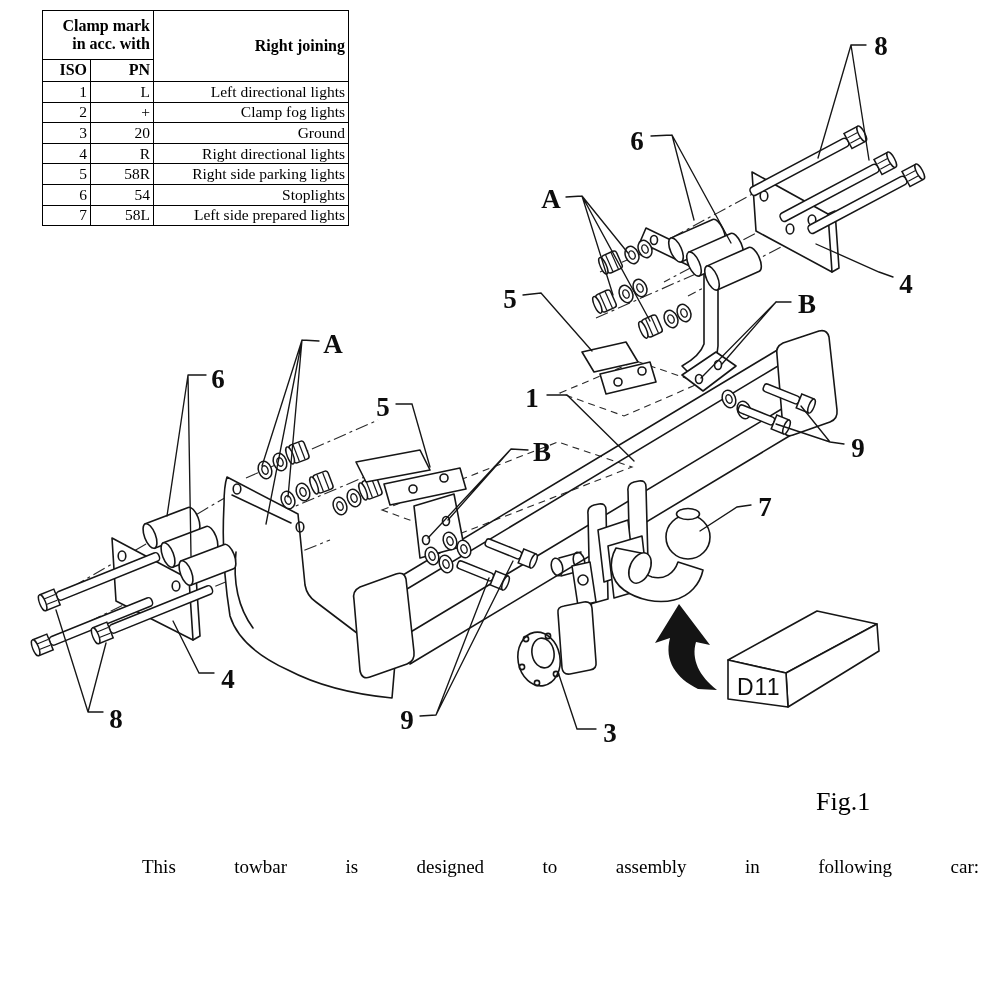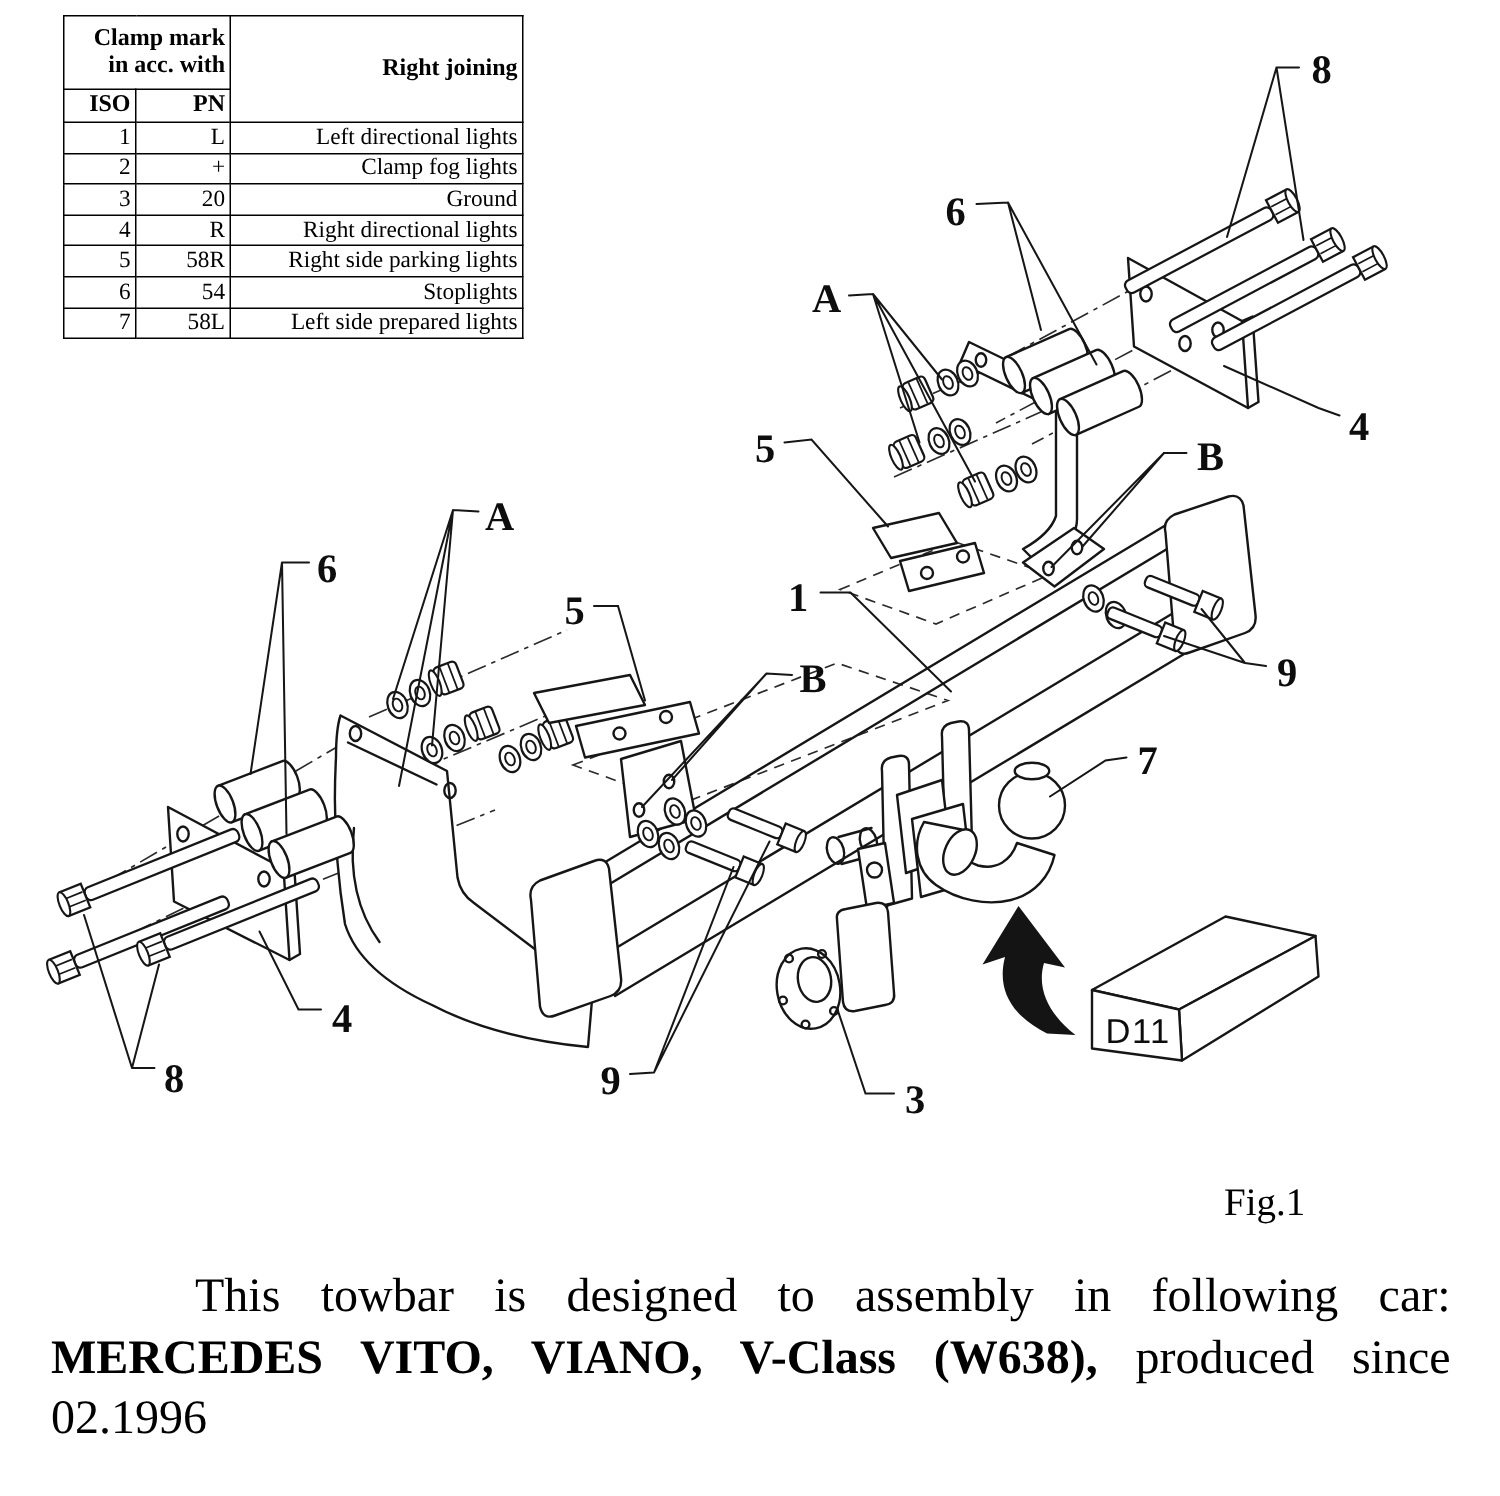--- a/index.html
+++ b/index.html
@@ -21,22 +21,22 @@
                    padding:0 3px; text-align:right; vertical-align:middle; }
   table.clamp td.hdr { font-weight:bold; font-size:16px; }
   table.clamp td.cell-join { text-align:right; padding-left:6px; }
   .c-iso { width:48px; } .c-pn { width:63px; } .c-join { width:195px; }
   .hdr-top td { height:48px; } .hdr-sub td { height:21px; } .drow td { height:19.6px; }
   .two-line span { display:block; }
 
   .figcap { position:absolute; left:816px; top:787px; font-size:26px;
             font-family:"Liberation Serif", serif; }
 
-  .para { position:absolute; left:34px; top:843px; width:933px; margin:0;
-          font-size:32px; line-height:1.27; font-family:"Liberation Serif", serif; }
+  .para { position:absolute; left:34px; top:843px; width:933px; margin:12px;
+          font-size:19px; line-height:1.27; font-family:"Liberation Serif", serif; }
   .para .pline { display:block; text-align:justify; text-align-last:justify; }
   .para .pline.last { text-align-last:left; }
   .para .ind { text-indent:96px; }
   .para b { font-weight:bold; }
 </style>
 </head>
 <body>
 
 <div class="page">
 
@@ -334,16 +334,15 @@
         <td>58L</td>
         <td class="cell-join">Left side prepared lights</td>
       </tr>
     </tbody>
   </table>
 
   <div class="figcap">Fig.1</div>
 
   <p class="para">
     <span class="pline ind"><span>This towbar is designed to assembly in following car:</span></span>
-    <span class="pline"><b>MERCEDES VITO, VIANO, V-Class (W638),</b><span> produced since 02.1996</span></span>
   </p>
 
 </div>
 
 </body></html>

